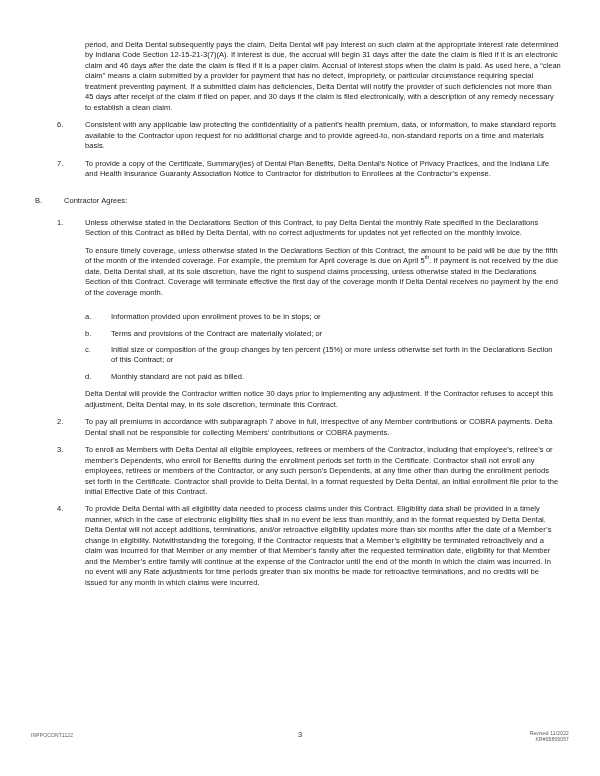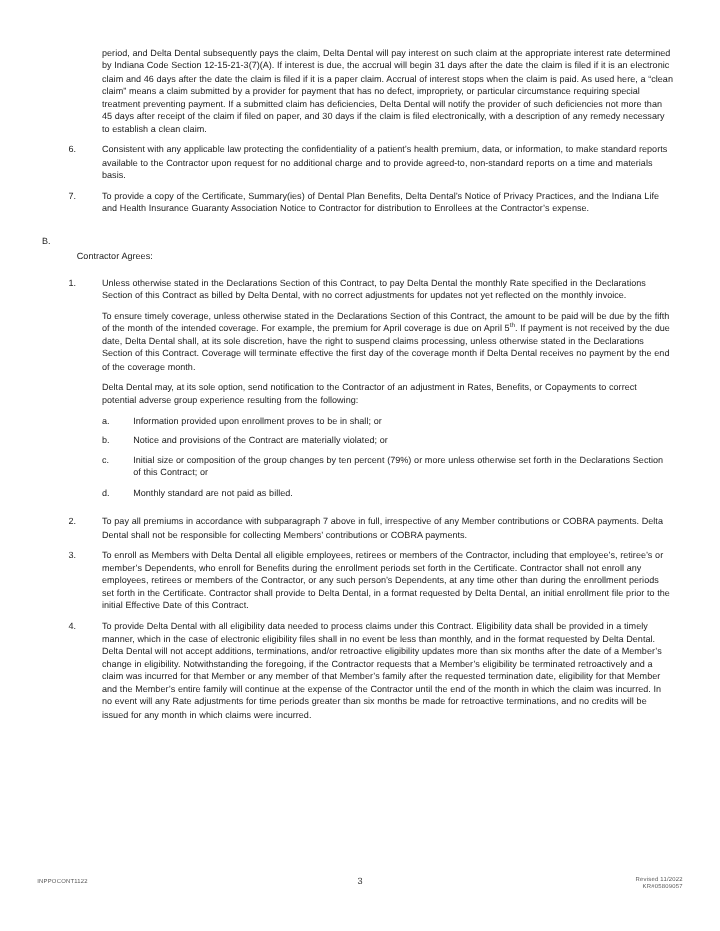--- a/index.html
+++ b/index.html
@@ -61,21 +61,21 @@
   .sec-row {
     display: flex;
     margin-left: 4px;
   }
   .sec-marker {
     width: 29px;
     flex: 0 0 29px;
     font-size: 7.55px;
     line-height: 10.45px;
   }
-  .sec-body { flex: 1 1 auto; margin-top: 13px; }
+  .sec-body { flex: 1 1 auto; }
 
   
   .sub-para {
     margin-left: 54px;
     margin-right: 8px;
   }
 
   
   .let-row {
     display: flex;
@@ -166,52 +166,52 @@
     <div class="num-marker">1.</div>
     <div class="num-body para">Unless otherwise stated in the Declarations Section of this Contract, to pay Delta Dental the monthly Rate specified in the Declarations Section of this Contract as billed by Delta Dental, with no correct adjustments for updates not yet reflected on the monthly invoice.</div>
   </div>
 
   <div class="block-gap"></div>
 
   <p class="para sub-para"><span>To ensure timely coverage, unless otherwise stated in the Declarations Section of this Contract, the amount to be paid will be due by the fifth of the month of the intended coverage.  For example, the premium for April coverage is due on April 5</span><sup>th</sup><span>.  If payment is not received by the due date, Delta Dental shall, at its sole discretion, have the right to suspend claims processing, unless otherwise stated in the Declarations Section of this Contract. Coverage will terminate effective the first day of the coverage month if Delta Dental receives no payment by the end of the coverage month.</span></p>
 
   <div class="block-gap"></div>
 
-  <p class="para sub-para">Delta Dental may, at its sole option, send notification to the Contractor of an adjustment in Rates, Benefits, or Copayments to correct potential adverse group experience resulting from the following:</p>
 
   <div class="block-gap"></div>
 
   <div class="let-row">
     <div class="let-marker">a.</div>
-    <div class="let-body para">Information provided upon enrollment proves to be in shall; or</div>
+    <div class="let-body para">Information provided upon enrollment proves to be in stops; or</div>
   </div>
 
   <div class="small-gap"></div>
 
   <div class="let-row">
     <div class="let-marker">b.</div>
-    <div class="let-body para">Notice and provisions of the Contract are materially violated; or</div>
+    <div class="let-body para">Terms and provisions of the Contract are materially violated; or</div>
   </div>
 
   <div class="small-gap"></div>
 
   <div class="let-row">
     <div class="let-marker">c.</div>
-    <div class="let-body para">Initial size or composition of the group changes by ten percent (79%) or more unless otherwise set forth in the Declarations Section of this Contract; or</div>
+    <div class="let-body para">Initial size or composition of the group changes by ten percent (15%) or more unless otherwise set forth in the Declarations Section of this Contract; or</div>
   </div>
 
   <div class="small-gap"></div>
 
   <div class="let-row">
     <div class="let-marker">d.</div>
     <div class="let-body para">Monthly standard are not paid as billed.</div>
   </div>
 
   <div class="block-gap"></div>
 
+  <p class="para sub-para">Delta Dental will provide the Contractor written notice 30 days prior to implementing any adjustment. If the Contractor refuses to accept this adjustment, Delta Dental may, in its sole discretion, terminate this Contract.</p>
 
   <div class="block-gap"></div>
 
   <div class="num-row">
     <div class="num-marker">2.</div>
     <div class="num-body para">To pay all premiums in accordance with subparagraph 7 above in full, irrespective of any Member contributions or COBRA payments.  Delta Dental shall not be responsible for collecting Members’ contributions or COBRA payments.</div>
   </div>
 
   <div class="block-gap"></div>
 

